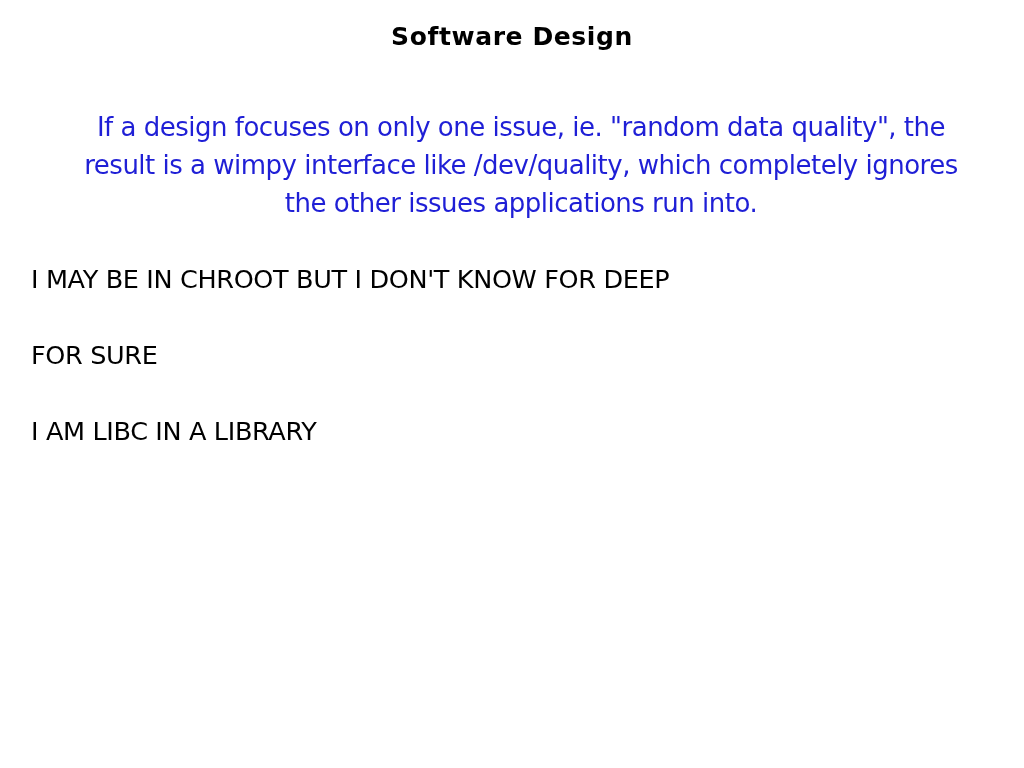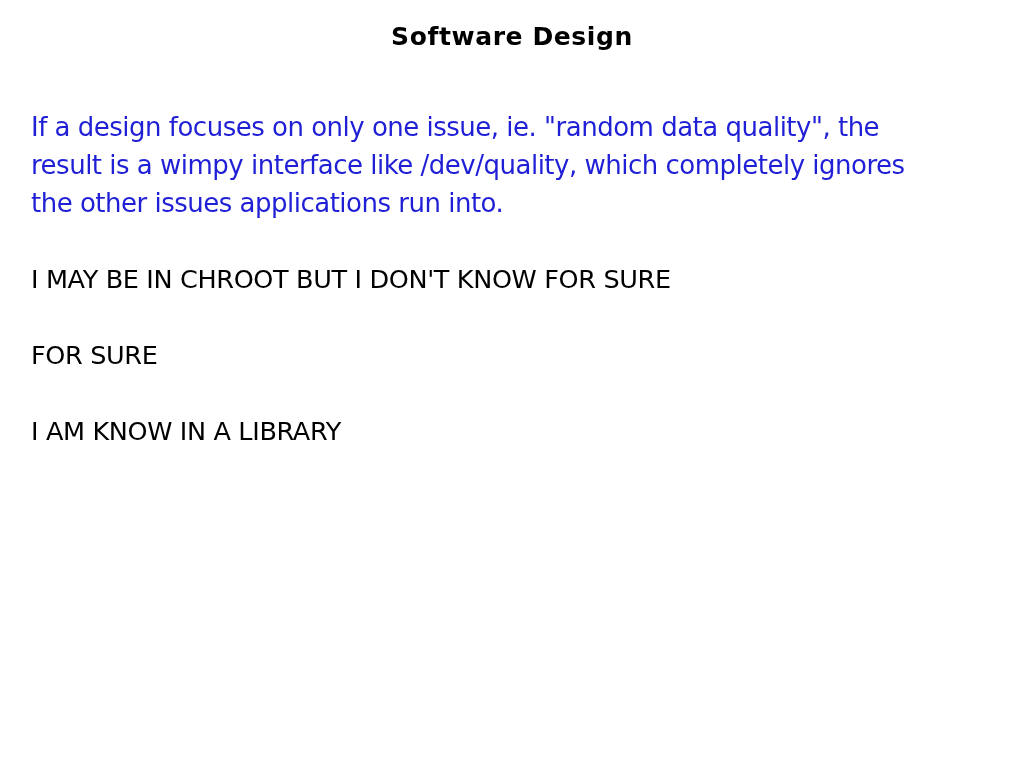--- a/index.html
+++ b/index.html
@@ -52,38 +52,39 @@
     letter-spacing: -0.35px;
     color: #000000;
     white-space: pre-wrap;
   }
 
   .para.intro {
     color: #1f1fd6;
     font-size: 26px;
     line-height: 38px;
     letter-spacing: -0.5px;
+    text-align: center;
   }
 
   .para + .para {
     margin-top: 38px;
   }
 
   .line {
     display: block;
     white-space: pre;
   }
 </style>
 </head>
 <body>
 
 <div class="slide">
 
   <div class="slide-title">Software Design</div>
 
   <div class="slide-body">
       <p class="para intro" style="color: rgb(31, 31, 214);"><span class="line">If a design focuses on only one issue, ie. "random data quality", the</span><span class="line">result is a wimpy interface like /dev/quality, which completely ignores</span><span class="line">the other issues applications run into.</span></p>
-      <p class="para" style="color: rgb(0, 0, 0);"><span class="line">I MAY BE IN CHROOT BUT I DON'T KNOW FOR SURE</span></p>
+      <p class="para" style="color: rgb(0, 0, 0);"><span class="line">I MAY BE IN CHROOT BUT I DON'T KNOW FOR DEEP</span></p>
       <p class="para" style="color: rgb(0, 0, 0);"><span class="line">FOR SURE</span></p>
-      <p class="para" style="color: rgb(0, 0, 0);"><span class="line">I AM KNOW IN A LIBRARY</span></p>
+      <p class="para" style="color: rgb(0, 0, 0);"><span class="line">I AM LIBC IN A LIBRARY</span></p>
     </div>
 
 </div>
 
 </body></html>

